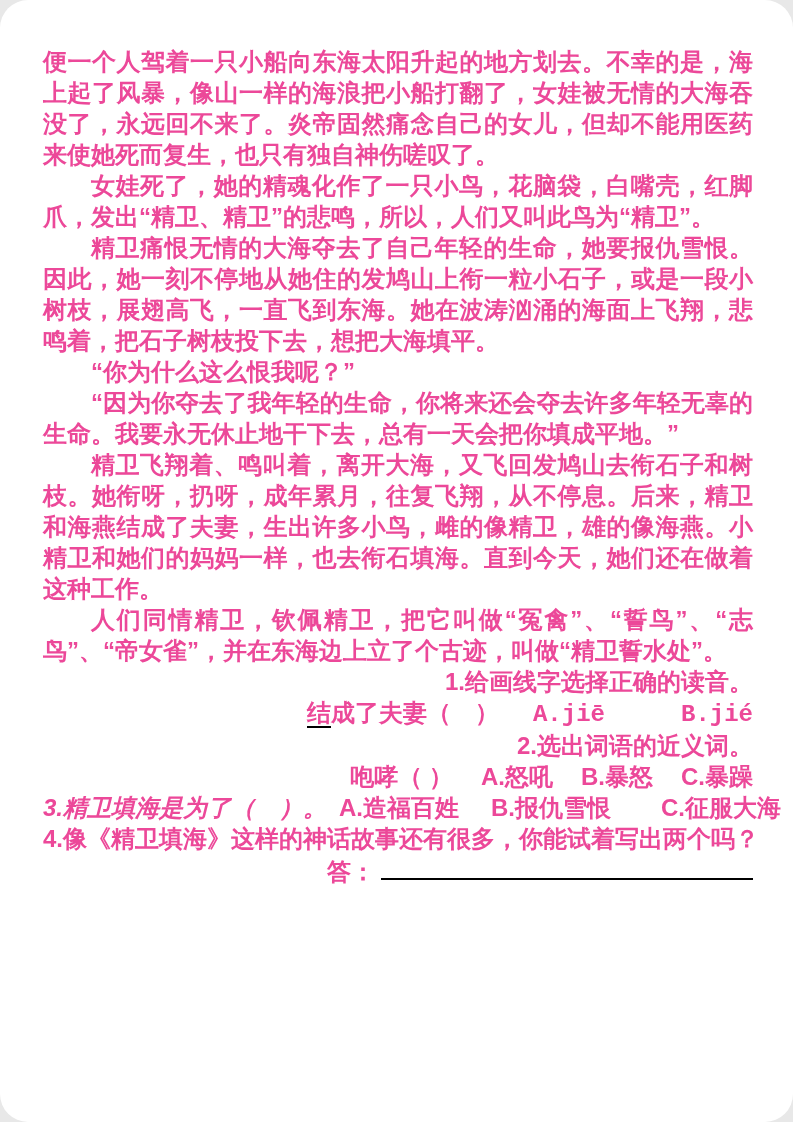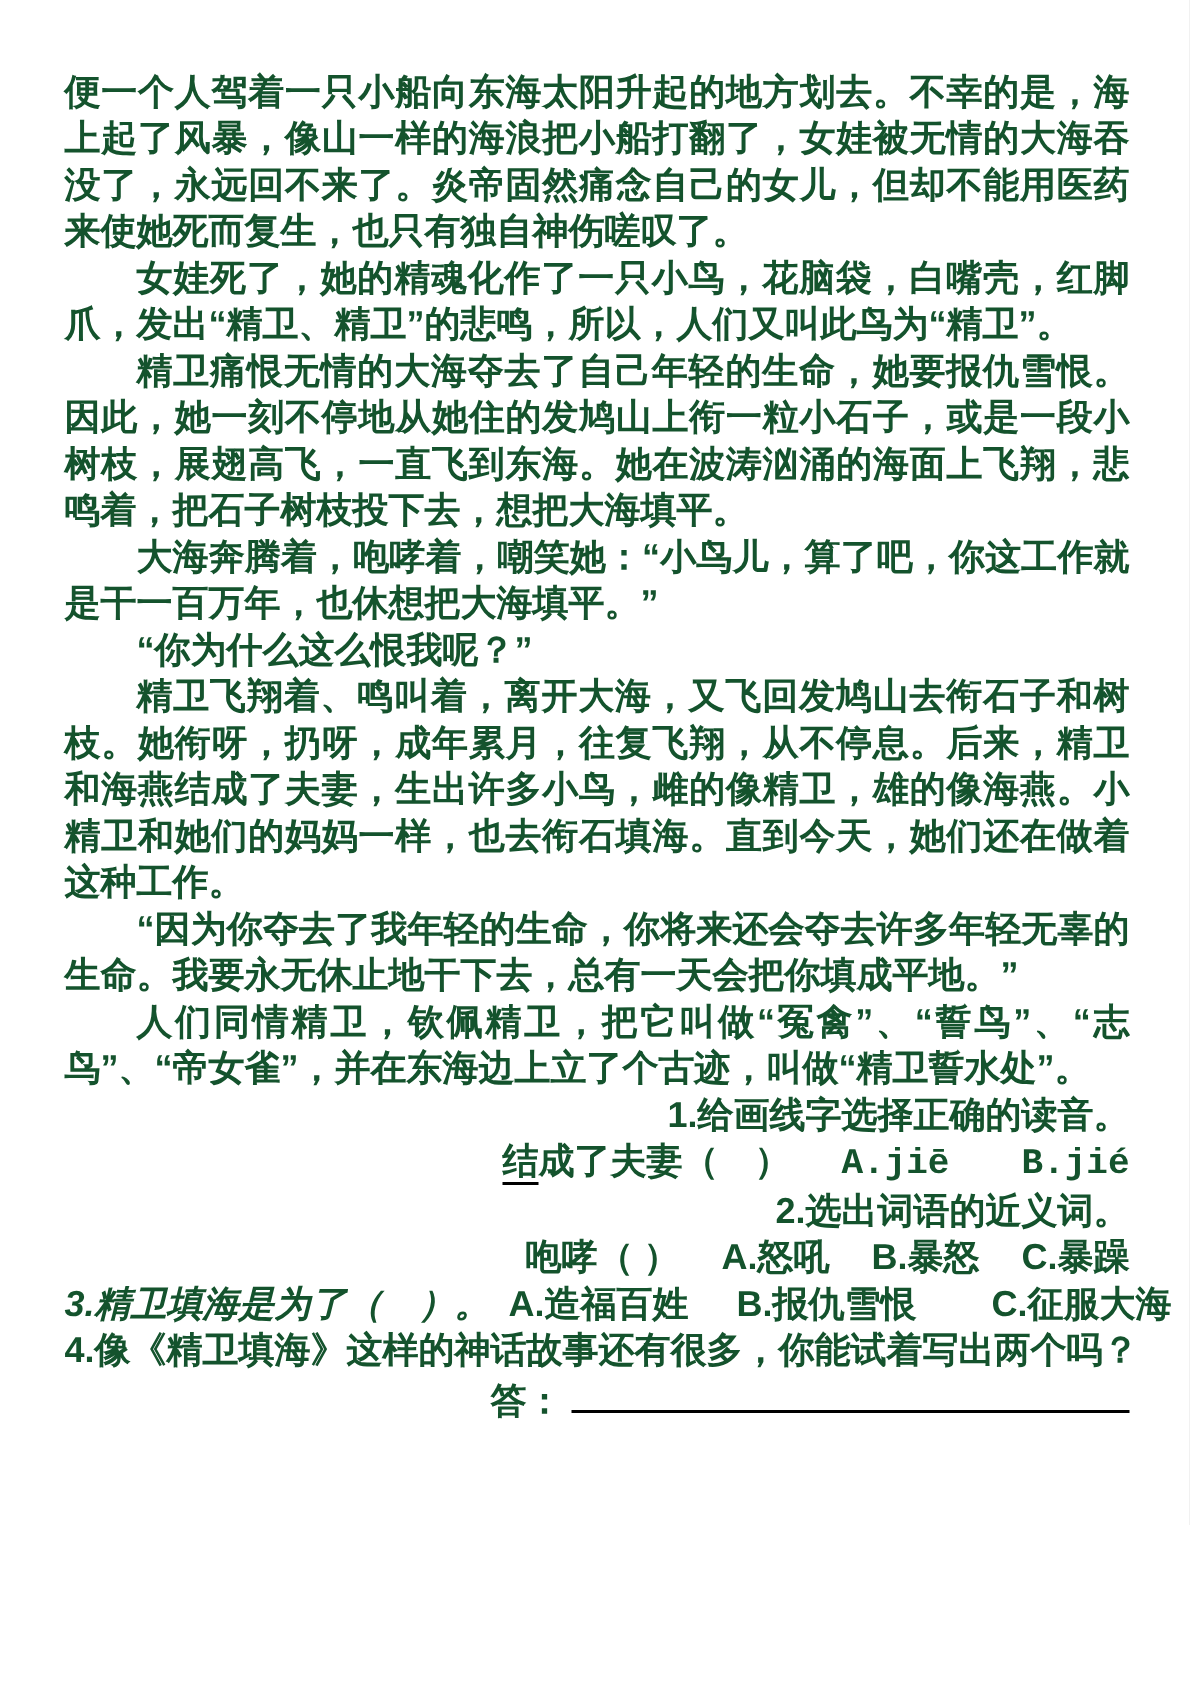--- a/index.html
+++ b/index.html
@@ -8,22 +8,23 @@
     width: 793px;
     height: 1122px;
     margin: 0 auto;
     background: #ffffff;
     box-sizing: border-box;
     padding: 46px 40px 0 43px;
     font-family: "Liberation Sans", "DejaVu Sans", sans-serif;
     font-weight: 700;
     font-size: 24px;
     line-height: 31px;
-    color: #14532d;
+    color: #ec4899;
     overflow: hidden;
+    border-radius: 28px;
   }
   .story p.para {
     margin: 0;
     text-align: justify;
     text-justify: inter-ideograph;
     text-indent: 2em;
   }
   .story p.para.first { text-indent: 0; }
   .questions p.q-line {
     margin: 0;
@@ -31,21 +32,21 @@
     text-align: right;
   }
   .mono {
     font-family: "Liberation Mono", "DejaVu Sans Mono", monospace;
     font-weight: 700;
   }
   .u { border-bottom: 2px solid #000; padding-bottom: 0px; }
   
   .q1-word { display: inline-block; width: 130px; margin-left: 16px; }
   .q1-bracket { display: inline-block; margin-right: 34px; }
-  .q1-optA { margin-right: 48px; }
+  .q1-optA { margin-right: 76px; }
   
   .q2-word { display: inline-block; width: 62px; }
   .q2-bracket { display: inline-block; margin-right: 28px; }
   .q2-opt { margin-right: 28px; }
   
   .q3-stem { margin-right: 12px; font-style: italic; }
   .q3-optA { margin-right: 32px; }
   .q3-optB { margin-right: 50px; }
   
   .blank {
@@ -59,24 +60,23 @@
 </style>
 </head>
 <body>
 
 <div class="page">
 
   <section class="story">
     <p class="para first">便一个人驾着一只小船向东海太阳升起的地方划去。不幸的是，海上起了风暴，像山一样的海浪把小船打翻了，女娃被无情的大海吞没了，永远回不来了。炎帝固然痛念自己的女儿，但却不能用医药来使她死而复生，也只有独自神伤嗟叹了。</p>
     <p class="para">女娃死了，她的精魂化作了一只小鸟，花脑袋，白嘴壳，红脚爪，发出“精卫、精卫”的悲鸣，所以，人们又叫此鸟为“精卫”。</p>
     <p class="para">精卫痛恨无情的大海夺去了自己年轻的生命，她要报仇雪恨。因此，她一刻不停地从她住的发鸠山上衔一粒小石子，或是一段小树枝，展翅高飞，一直飞到东海。她在波涛汹涌的海面上飞翔，悲鸣着，把石子树枝投下去，想把大海填平。</p>
-    <p class="para">大海奔腾着，咆哮着，嘲笑她：“小鸟儿，算了吧，你这工作就是干一百万年，也休想把大海填平。”</p>
     <p class="para">“你为什么这么恨我呢？”</p>
+    <p class="para">“因为你夺去了我年轻的生命，你将来还会夺去许多年轻无辜的生命。我要永无休止地干下去，总有一天会把你填成平地。”</p>
     <p class="para">精卫飞翔着、鸣叫着，离开大海，又飞回发鸠山去衔石子和树枝。她衔呀，扔呀，成年累月，往复飞翔，从不停息。后来，精卫和海燕结成了夫妻，生出许多小鸟，雌的像精卫，雄的像海燕。小精卫和她们的妈妈一样，也去衔石填海。直到今天，她们还在做着这种工作。</p>
-    <p class="para">“因为你夺去了我年轻的生命，你将来还会夺去许多年轻无辜的生命。我要永无休止地干下去，总有一天会把你填成平地。”</p>
     <p class="para">人们同情精卫，钦佩精卫，把它叫做“冤禽”、“誓鸟”、“志鸟”、“帝女雀”，并在东海边上立了个古迹，叫做“精卫誓水处”。</p>
   </section>
 
   <section class="questions">
 
     <p class="q-line">1.给画线字选择正确的读音。</p>
 
     <p class="q-line">
       <span class="q1-word"><span></span><span class="u">结</span><span>成了夫妻</span></span><span class="q1-bracket">（　）</span><span class="mono q1-optA">A.jiē</span><span class="mono">B.jié</span>
     </p>

